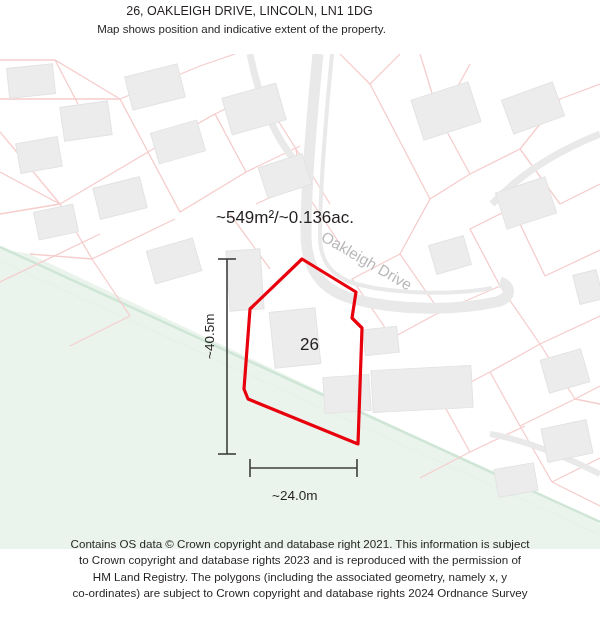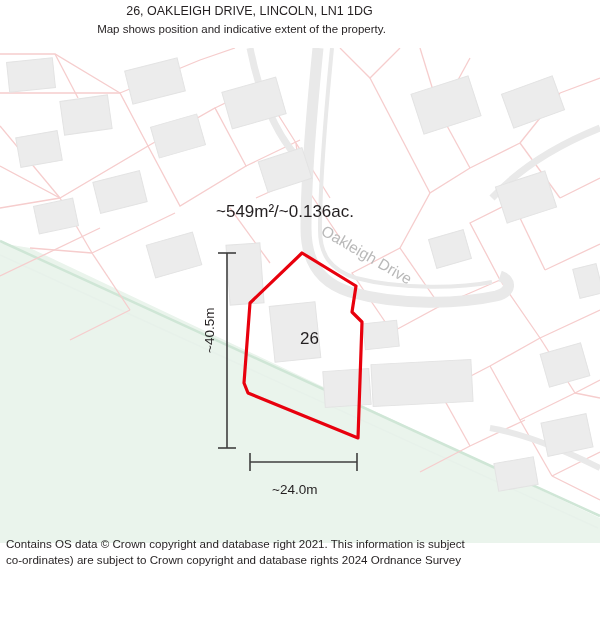--- a/index.html
+++ b/index.html
@@ -36,21 +36,21 @@
   }
   .header .subtitle {
     margin: 3px 16px 0 0;
     font-size: 11.5px;
     line-height: 14px;
     color: #231f20;
   }
   
   .map-wrap {
     position: absolute;
-    top: 48px;
+    top: 54px;
     left: 0;
     width: 600px;
     height: 495px;
     overflow: hidden;
     background: #ffffff;
   }
   .map-svg {
     display: block;
   }
   
@@ -60,20 +60,21 @@
     top: 536px;
     width: 600px;
     padding: 0 6px;
     box-sizing: border-box;
     font-size: 11.6px;
     line-height: 16.4px;
     color: #231f20;
   }
   .footer p {
     margin: 0;
+    text-align: center;
   }
   
   .lbl-area {
     font-family: "Liberation Sans", sans-serif;
     font-size: 17px;
     fill: #231f20;
   }
   .lbl-plot {
     font-family: "Liberation Sans", sans-serif;
     font-size: 17px;
@@ -227,16 +228,18 @@
       <text class="lbl-area" x="216" y="169">~549m²/~0.136ac.</text>
       <text class="lbl-plot" x="300" y="296">26</text>
       <text class="lbl-dim" x="214" y="305" transform="rotate(-90 214 305)">~40.5m</text>
       <text class="lbl-dim" x="272" y="446">~24.0m</text>
       <text class="lbl-street" x="320" y="186" transform="rotate(30 320 186)">Oakleigh Drive</text>
     </svg>
   </div>
 
   <div class="footer">
     <p>Contains OS data © Crown copyright and database right 2021. This information is subject</p>
+    <p>to Crown copyright and database rights 2023 and is reproduced with the permission of</p>
+    <p>HM Land Registry. The polygons (including the associated geometry, namely x, y</p>
     <p>co-ordinates) are subject to Crown copyright and database rights 2024 Ordnance Survey</p>
   </div>
 
 </div>
 
 </body></html>

